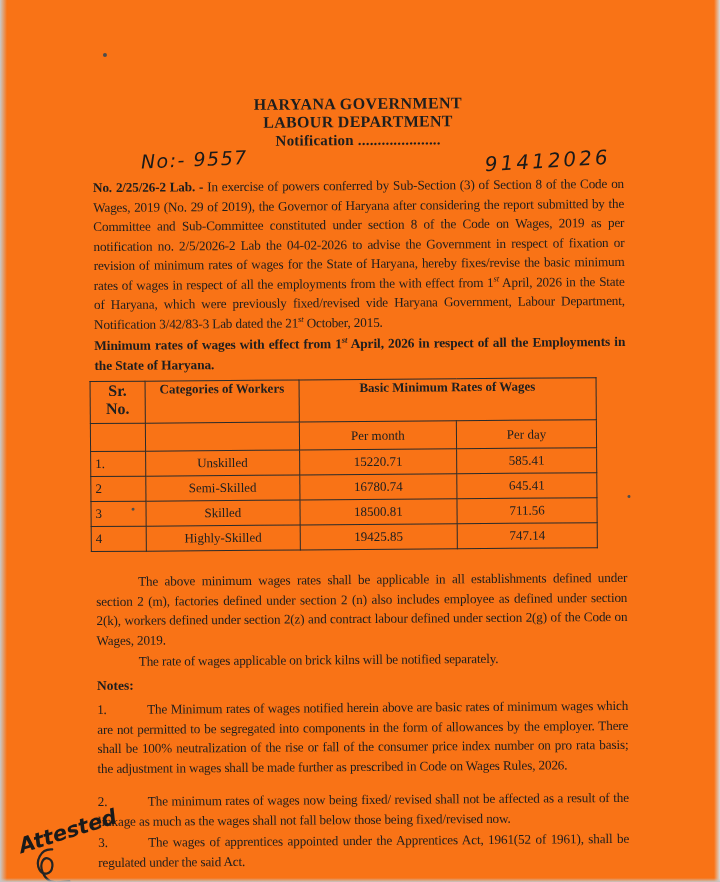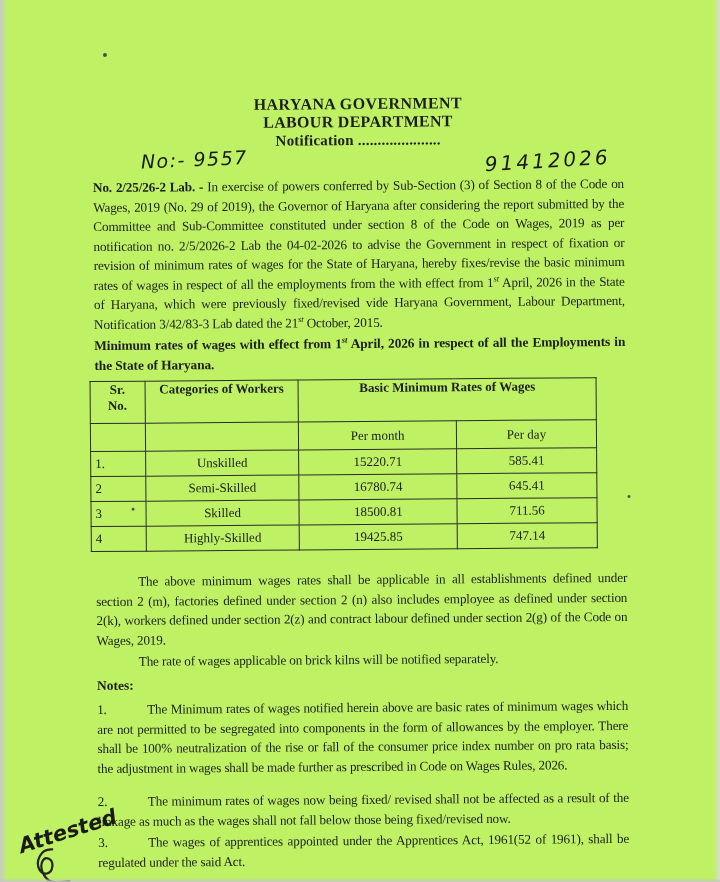--- a/index.html
+++ b/index.html
@@ -1,16 +1,16 @@
 <!DOCTYPE html>
 <html><head>
 <meta charset="utf-8">
 <style>
   html,body{margin:0;padding:0;background:#ffffff;}
-  .page{position:relative;width:720px;height:882px;background:#bef264;overflow:hidden;
+  .page{position:relative;width:720px;height:882px;background:#f97316;overflow:hidden;
         font-family:"Liberation Serif","DejaVu Serif",serif;color:#1e1e1e;}
   .sheet{position:absolute;left:0;top:0;width:720px;height:882px;transform:rotate(-0.45deg);transform-origin:360px 440px;}
   .block{position:absolute;left:95px;width:531px;}
 
   
   .header{top:94px;text-align:center;font-weight:bold;}
   .h1{font-size:16px;line-height:19px;letter-spacing:0.4px;}
   .h2{font-size:16px;line-height:18px;letter-spacing:0.3px;}
   .h3{font-size:15px;line-height:19px;letter-spacing:0.2px;}
 
@@ -27,21 +27,21 @@
   .subject{top:334px;font-weight:bold;font-size:13.4px;line-height:20px;letter-spacing:-0.1px;}
   sup{font-size:8.5px;vertical-align:super;line-height:0;font-style:italic;}
 
   
   .wages-table{position:absolute;left:90px;top:379px;width:507px;border-collapse:collapse;
                font-size:13px;color:#202020;}
   .wages-table th,.wages-table td{border:1.4px solid #2b2b2b;padding:0 4px;}
   .row-head{height:42px;}
   .row-sub{height:28px;}
   .row-data{height:25px;}
-  .th-sr{width:48px;white-space:pre-line;vertical-align:top;padding-top:3px;text-align:center;font-size:13px;}
+  .th-sr{width:48px;white-space:pre-line;vertical-align:top;padding-top:3px;text-align:center;font-size:16px;}
   .th-cat{width:153px;vertical-align:top;padding-top:4px;text-align:center;}
   .th-rates{text-align:center;vertical-align:top;padding-top:8px;}
   .td-sub{text-align:center;font-weight:normal;}
   .col-month{width:158px;}
   .col-day{width:140px;}
   .td-sr{text-align:left;padding-left:7px;}
   .td-c{text-align:center;}
 
   .applic{top:570px;text-indent:42px;}
   .brick{top:650px;text-indent:42px;text-align:left;}

